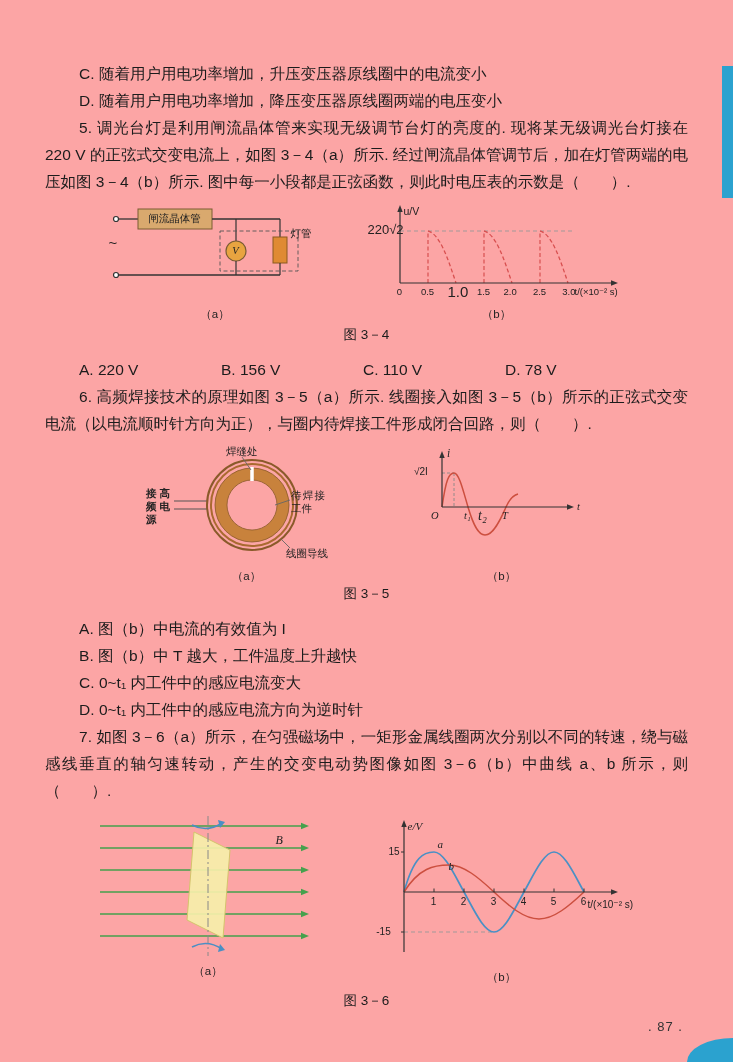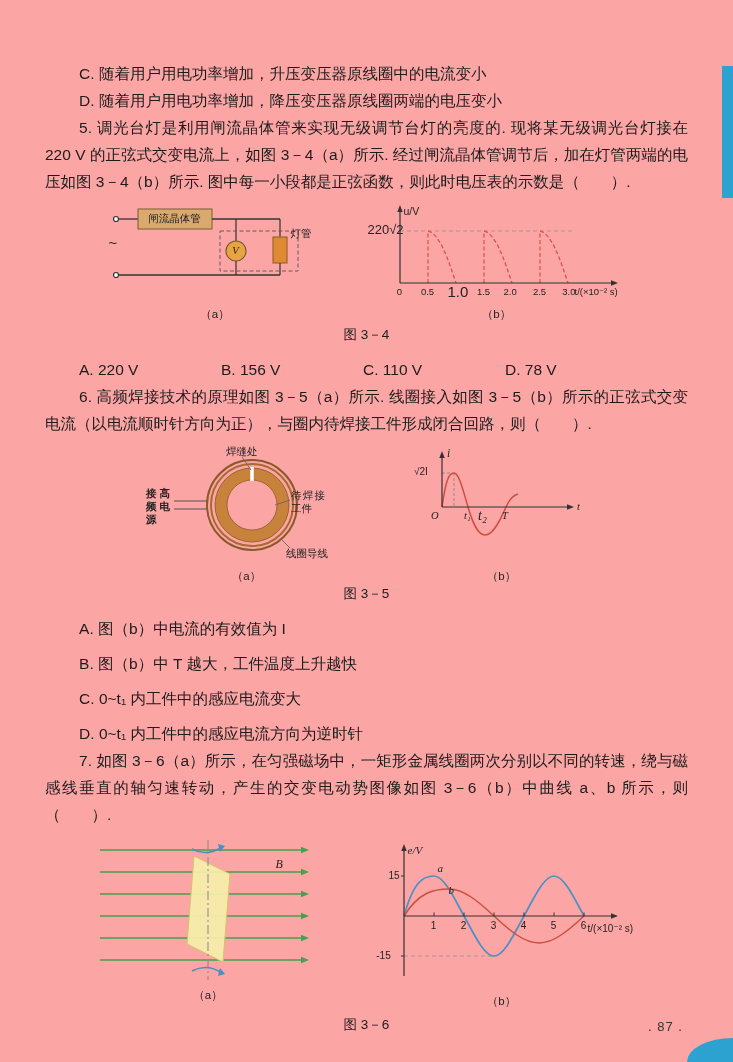--- a/index.html
+++ b/index.html
@@ -9,21 +9,21 @@
     font-family:"Liberation Sans","DejaVu Sans",sans-serif;
     color:#1c1c1c;
   }
   .page { position:relative; width:733px; height:1062px; background:#fca5a5; }
   .content { padding:60px 45px 0 45px; font-size:15.5px; line-height:27px; text-align:justify; }
   .content p { margin:0; }
   p.opt-line { text-indent:2.2em; }
   p.stem { text-indent:2.2em; }
   .opt-row { display:flex; padding-left:34px; }
   .opt-row span { width:142px; }
-  .opt-list p { text-indent:2.2em;margin-top:8px; }
+  .opt-list p { text-indent:2.2em; }
   .fig-row { display:flex; justify-content:center; align-items:flex-start; gap:45px; margin-top:8px; }
   .fig { position:relative; flex:0 0 auto; }
   .fig svg { display:block; }
   .lbl { position:absolute; font-size:10.5px; line-height:13px; color:#222; white-space:nowrap; }
   .lbl.wrap { white-space:normal; }
   .sub { position:absolute; left:0; right:0; text-align:center; font-size:11.5px; color:#222; }
   .it { font-family:"Liberation Serif","DejaVu Serif",serif; font-style:italic; }
   .fig-caption { text-align:center; font-size:13.5px; line-height:26px; margin:4px 0 8px 0; }
   .side-tab { position:absolute; right:0; top:66px; width:11px; height:132px; background:#2ba2cf; }
   .corner-accent { position:absolute; right:0; bottom:0; width:46px; height:24px; background:#2ba2cf; border-top-left-radius:46px 24px; }

